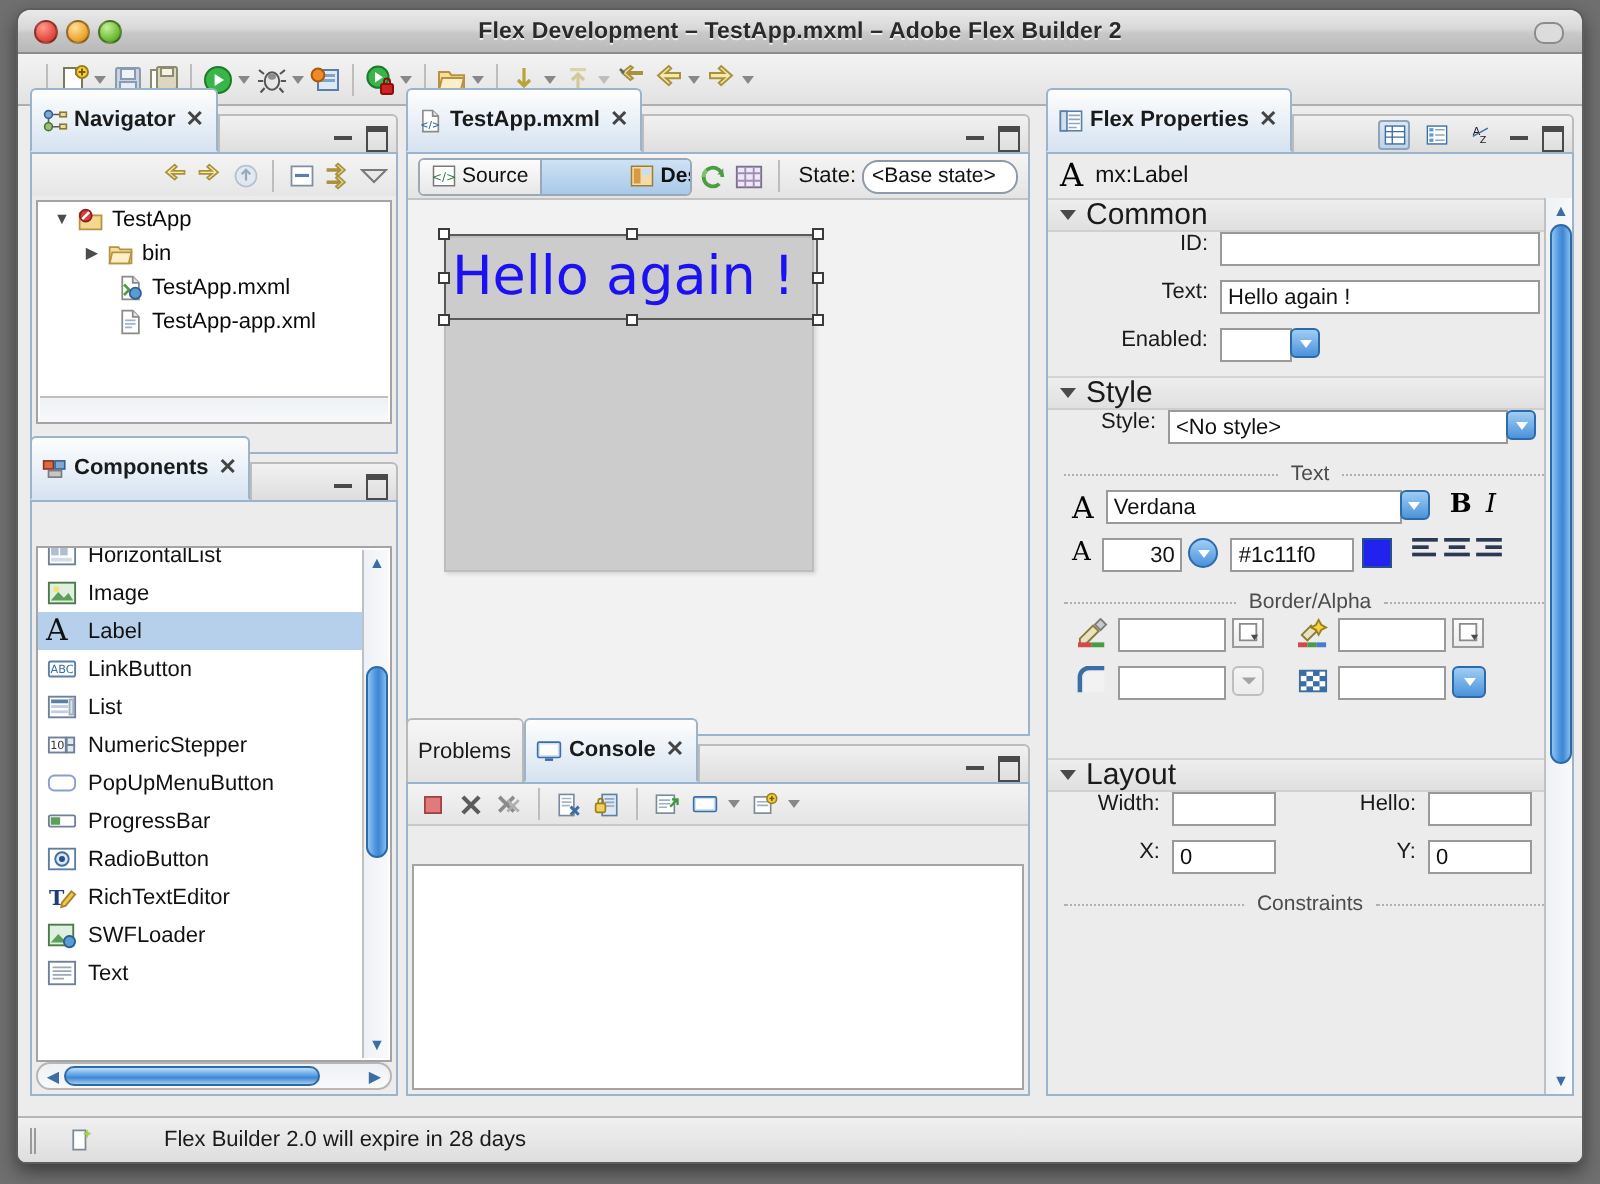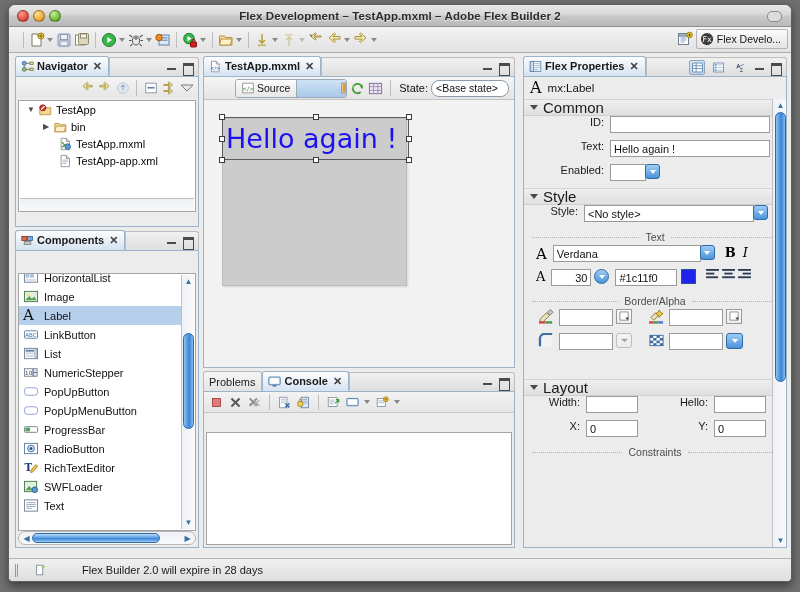--- a/index.html
+++ b/index.html
@@ -88,21 +88,21 @@
 
   
   .view { position: absolute; background: #ececec; }
   .view-tabs {
     height: 20px; display: flex; align-items: flex-end;
     position: relative;
     border-bottom: 1px solid #9cb3cc;
   }
   .vtab {
     display: flex; align-items: center; gap: 3px;
-    height: 20px; padding: 0 6px 0 5px;
+    height: 32px; padding: 0 6px 0 5px;
     font-size: 11px; color: #1a1a1a;
     border: 1px solid transparent; border-bottom: none;
     background: transparent;
   }
   .vtab.active {
     background: linear-gradient(to bottom,#fdfdfd 0%,#eaf1f8 50%,#d6e3f1 100%);
     border: 1px solid #9cb3cc; border-bottom: 1px solid #d6e3f1;
     border-radius: 3px 3px 0 0;
     font-weight: bold;
   }
@@ -193,21 +193,21 @@
   }
 
   
   .editor-toolbar {
     height: 23px; display: flex; align-items: center; gap: 3px;
     padding: 0 5px;
     background: linear-gradient(to bottom,#f5f5f5,#e4e4e4);
     border-bottom: 1px solid #c3c3c3;
   }
   .seg {
-    display: flex; border: 1px solid #9aa9b8; border-radius: 3px; overflow: hidden; margin-left: 26px;
+    display: flex; border: 1px solid #9aa9b8; border-radius: 3px; overflow: hidden;
   }
   .seg-btn {
     display: flex; align-items: center; gap: 3px;
     height: 17px; padding: 0 6px; font-size: 10.5px; color: #111;
     background: linear-gradient(to bottom,#fcfcfc,#e7e7e7);
     border-right: 1px solid #9aa9b8;
   }
   .seg-btn:last-child { border-right: none; padding-left: 44px; }
   .seg-btn.active {
     background: linear-gradient(to bottom,#cfe2f4,#a9c9e8);
@@ -432,38 +432,20 @@
         </svg>
     </div>
     <div class="caret"></div>
     <div class="tbtn">
       <svg width="16" height="16" viewBox="0 0 16 16">
           <path d="M2 4.5h7L6.4 2.2 7.6 1 13 5.8l-5.4 4.8-1.2-1.2L9 7.1H2z" fill="#f6e9ae" stroke="#a8923c"></path>
         </svg>
     </div>
     <div class="caret"></div>
 
-    <div class="perspbar">
-      <div class="tbtn">
-        <svg width="16" height="16" viewBox="0 0 16 16">
-            <rect x="1.5" y="2.5" width="10" height="11" fill="#fff" stroke="#6f7f94"></rect>
-            <rect x="1.5" y="2.5" width="10" height="2.6" fill="#9cb5d1" stroke="#6f7f94"></rect>
-            <path d="M3.5 7h6M3.5 9h6M3.5 11h4" stroke="#8aa2bd"></path>
-            <circle cx="12.5" cy="4" r="2.8" fill="#f5d13c" stroke="#9a7f1a"></circle>
-            <path d="M12.5 2.4v3.2M10.9 4h3.2" stroke="#7a5e00"></path>
-          </svg>
-      </div>
-      <div class="persp-btn">
-        <svg width="14" height="14" viewBox="0 0 16 16">
-            <circle cx="8" cy="8" r="7" fill="#3b3b3b"></circle>
-            <text x="8" y="11.5" font-size="9" fill="#fff" text-anchor="middle" font-family="DejaVu Sans">Fx</text>
-          </svg>
-        <span>Flex Develo...</span>
-      </div>
-    </div>
   </div>
 
   <div class="workbench">
 
     <div class="view" style="left:6px; top:4px; width:184px; height:170px;">
       <div class="view-tabs">
         <div class="vtab active">
           <svg width="13" height="13" viewBox="0 0 16 16">
               <circle cx="4" cy="4" r="2.4" fill="#7fa8d4" stroke="#33618f"></circle>
               <circle cx="4" cy="11.5" r="2.4" fill="#9ac07f" stroke="#4a7a2b"></circle>
@@ -619,26 +601,20 @@
                   <text x="5.5" y="10.2" font-size="6" fill="#333" text-anchor="middle" font-family="DejaVu Sans">10</text>
                   <rect x="10.5" y="4" width="4" height="4" fill="#e2e8ef" stroke="#6f8199"></rect>
                   <rect x="10.5" y="8" width="4" height="4" fill="#e2e8ef" stroke="#6f8199"></rect>
                 </svg>
               <span>NumericStepper</span>
             </div>
             <div class="comp-row">
               <svg class="comp-ico" viewBox="0 0 16 16">
                   <rect x="1" y="4" width="14" height="8" rx="3" fill="#fff" stroke="#8a9ecf"></rect>
                 </svg>
-              <span>PopUpButton</span>
-            </div>
-            <div class="comp-row">
-              <svg class="comp-ico" viewBox="0 0 16 16">
-                  <rect x="1" y="4" width="14" height="8" rx="3" fill="#fff" stroke="#8a9ecf"></rect>
-                </svg>
               <span>PopUpMenuButton</span>
             </div>
             <div class="comp-row">
               <svg class="comp-ico" viewBox="0 0 16 16">
                   <rect x="1" y="5" width="14" height="6" rx="1" fill="#fff" stroke="#6f8199"></rect>
                   <rect x="2" y="6" width="5" height="4" fill="#5aa05a"></rect>
                 </svg>
               <span>ProgressBar</span>
             </div>
             <div class="comp-row">

